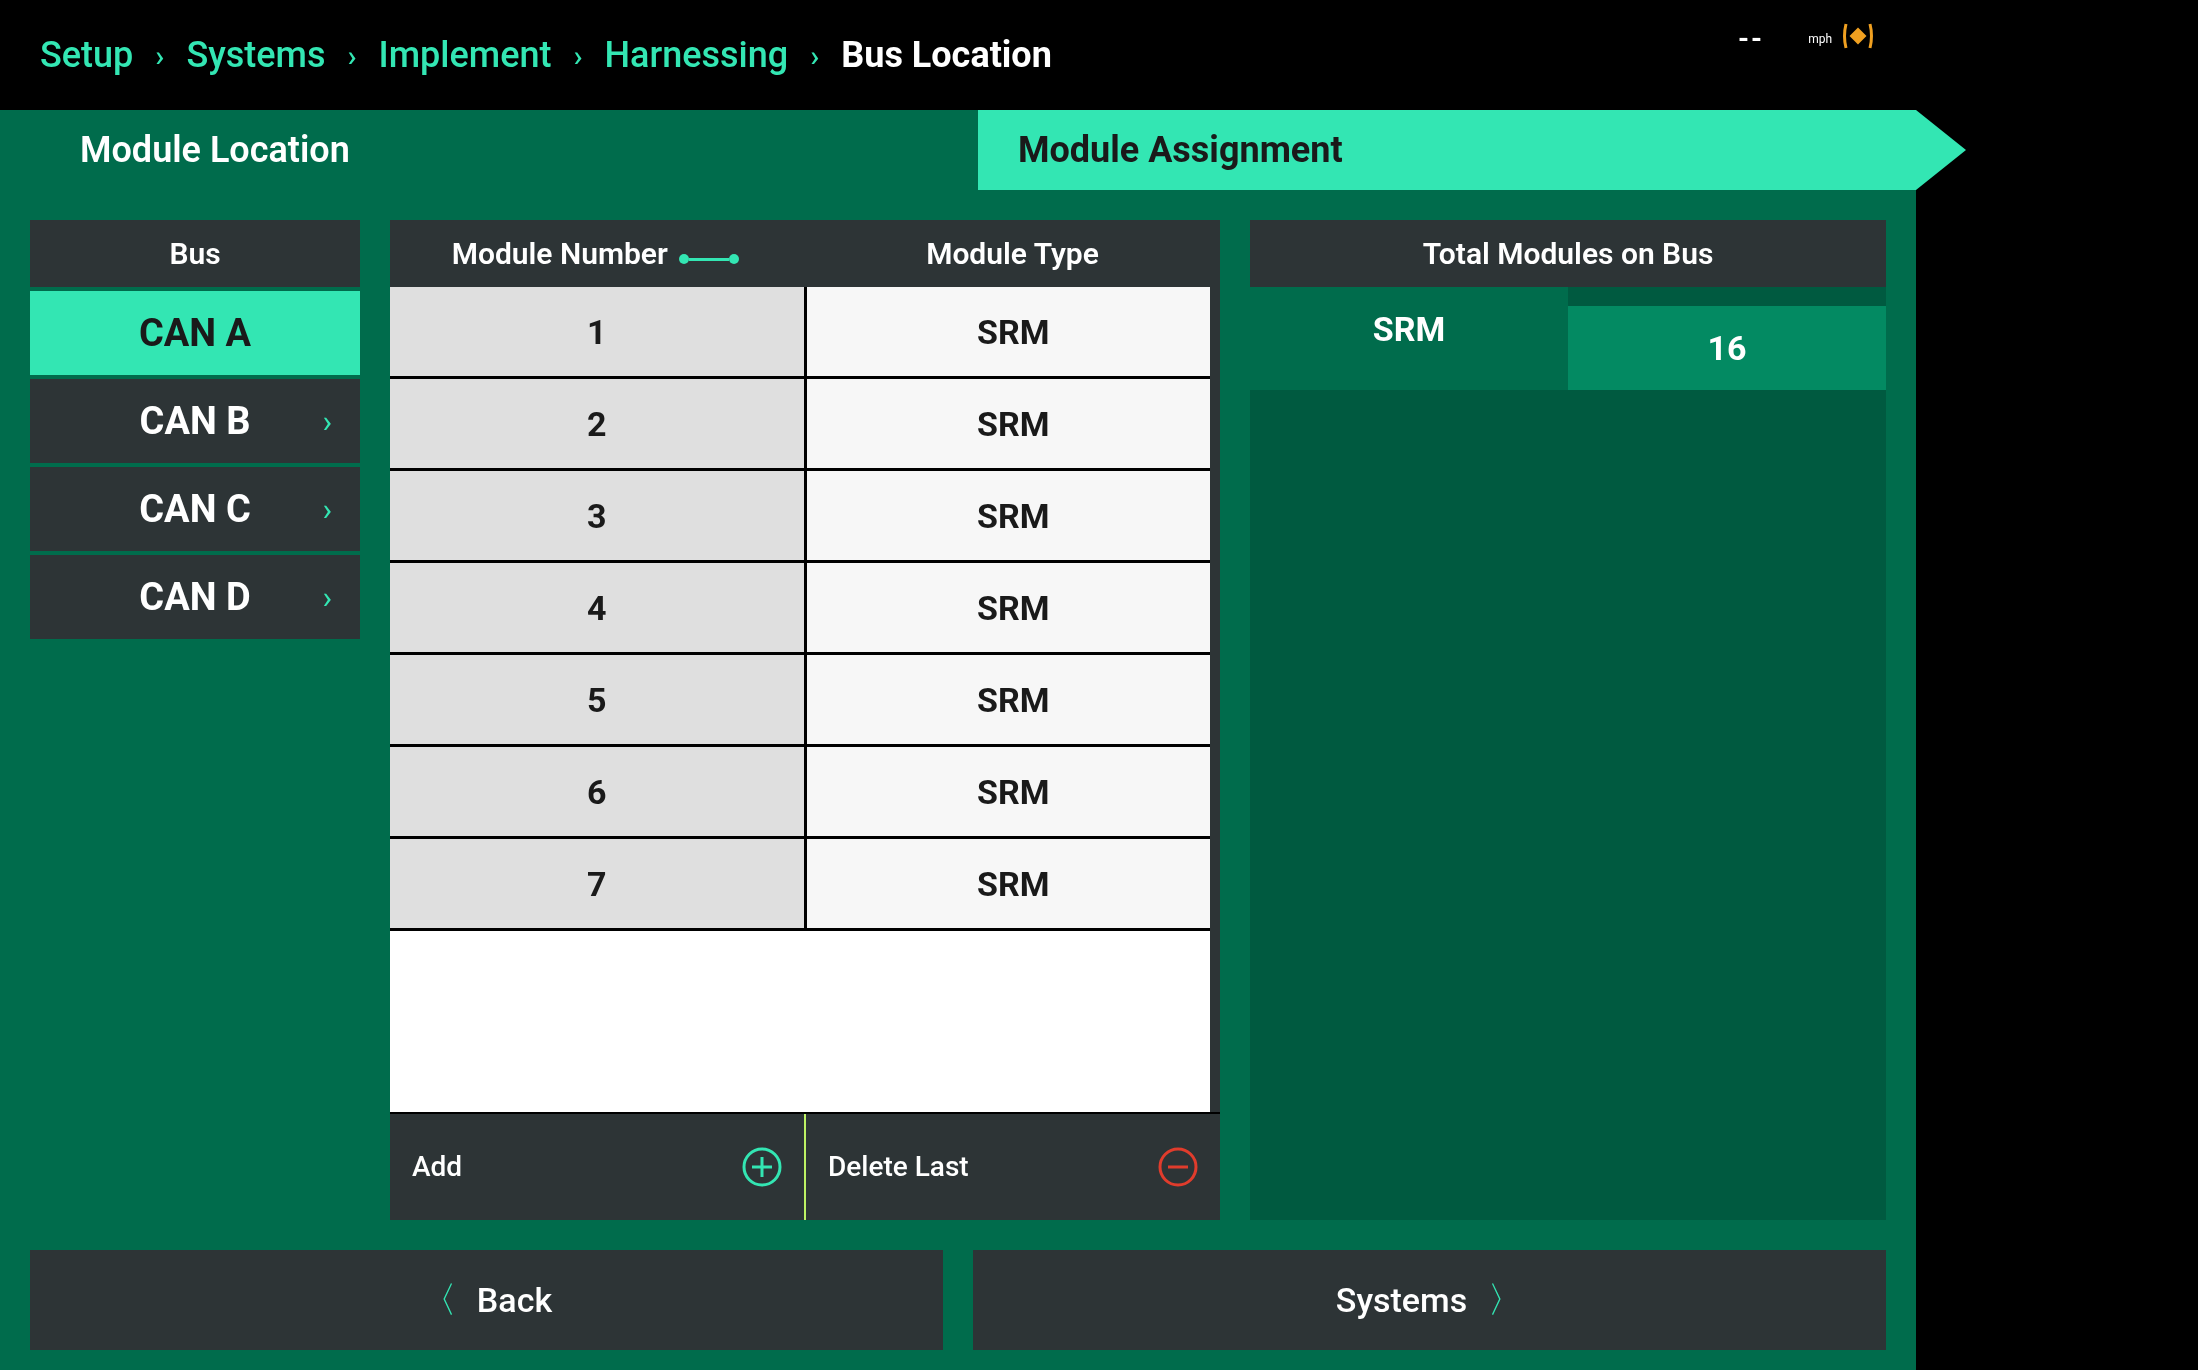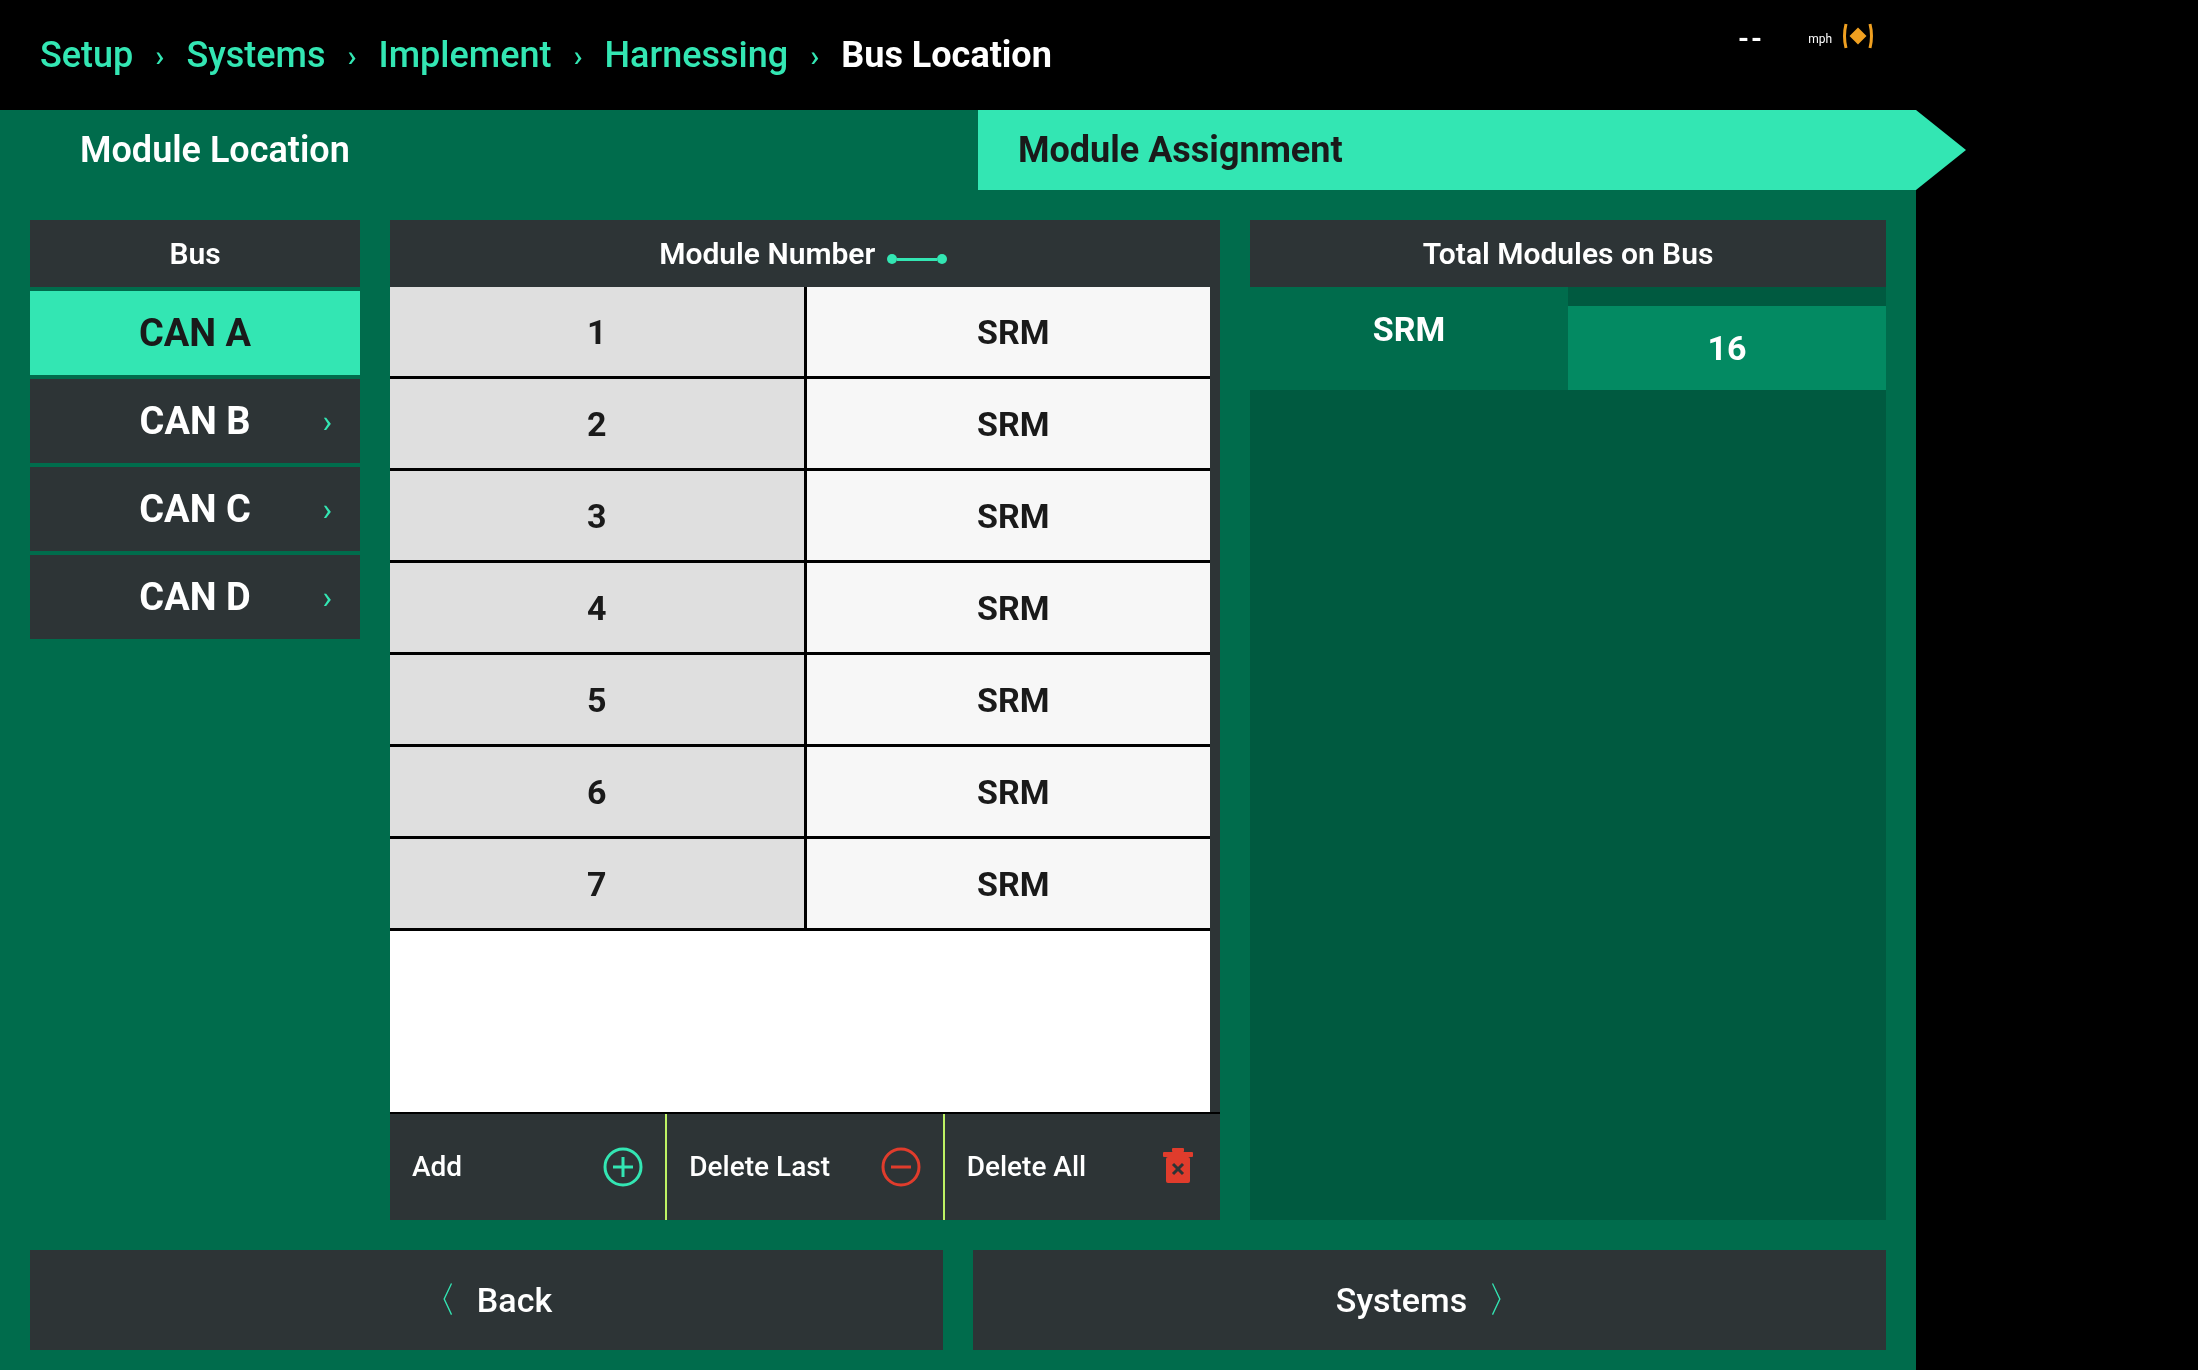--- a/index.html
+++ b/index.html
@@ -337,20 +337,21 @@
     <div class="module-panel">
       <div class="module-head">
         <div class="col-num">
           <span>Module Number</span>
           <span class="link-dot">
             <span class="dot"></span>
                 <span class="line"></span>
                 <span class="dot"></span>
           </span>
         </div>
+        <div class="col-type">Module Type</div>
       </div>
       <div class="module-rows">
         <div class="module-row">
           <div class="cell num">1</div>
           <div class="cell type">SRM</div>
         </div>
         <div class="module-row">
           <div class="cell num">2</div>
           <div class="cell type">SRM</div>
         </div>
@@ -388,32 +389,20 @@
         </div>
         <div class="action-btn">
           <span>Delete Last</span>
           <span class="icon">
             <svg width="42" height="42" viewBox="0 0 42 42">
               <circle cx="21" cy="21" r="18" stroke="#e03c2c" stroke-width="3" fill="none"></circle>
               <line x1="11" y1="21" x2="31" y2="21" stroke="#e03c2c" stroke-width="3"></line>
             </svg>
           </span>
         </div>
-        <div class="action-btn">
-          <span>Delete All</span>
-          <span class="icon">
-            <svg width="36" height="40" viewBox="0 0 36 40">
-              <rect x="6" y="10" width="24" height="26" rx="2" fill="#e03c2c"></rect>
-              <rect x="3" y="5" width="30" height="5" rx="1" fill="#e03c2c"></rect>
-              <rect x="12" y="1" width="12" height="4" rx="1" fill="#e03c2c"></rect>
-              <line x1="13" y1="17" x2="23" y2="27" stroke="#2d3436" stroke-width="3"></line>
-              <line x1="23" y1="17" x2="13" y2="27" stroke="#2d3436" stroke-width="3"></line>
-            </svg>
-          </span>
-        </div>
       </div>
     </div>
 
     <div class="totals-panel">
       <div class="totals-head">Total Modules on Bus</div>
       <div class="totals-row">
         <div class="totals-cell">SRM</div>
         <div class="totals-cell count">16</div>
       </div>
     </div>

